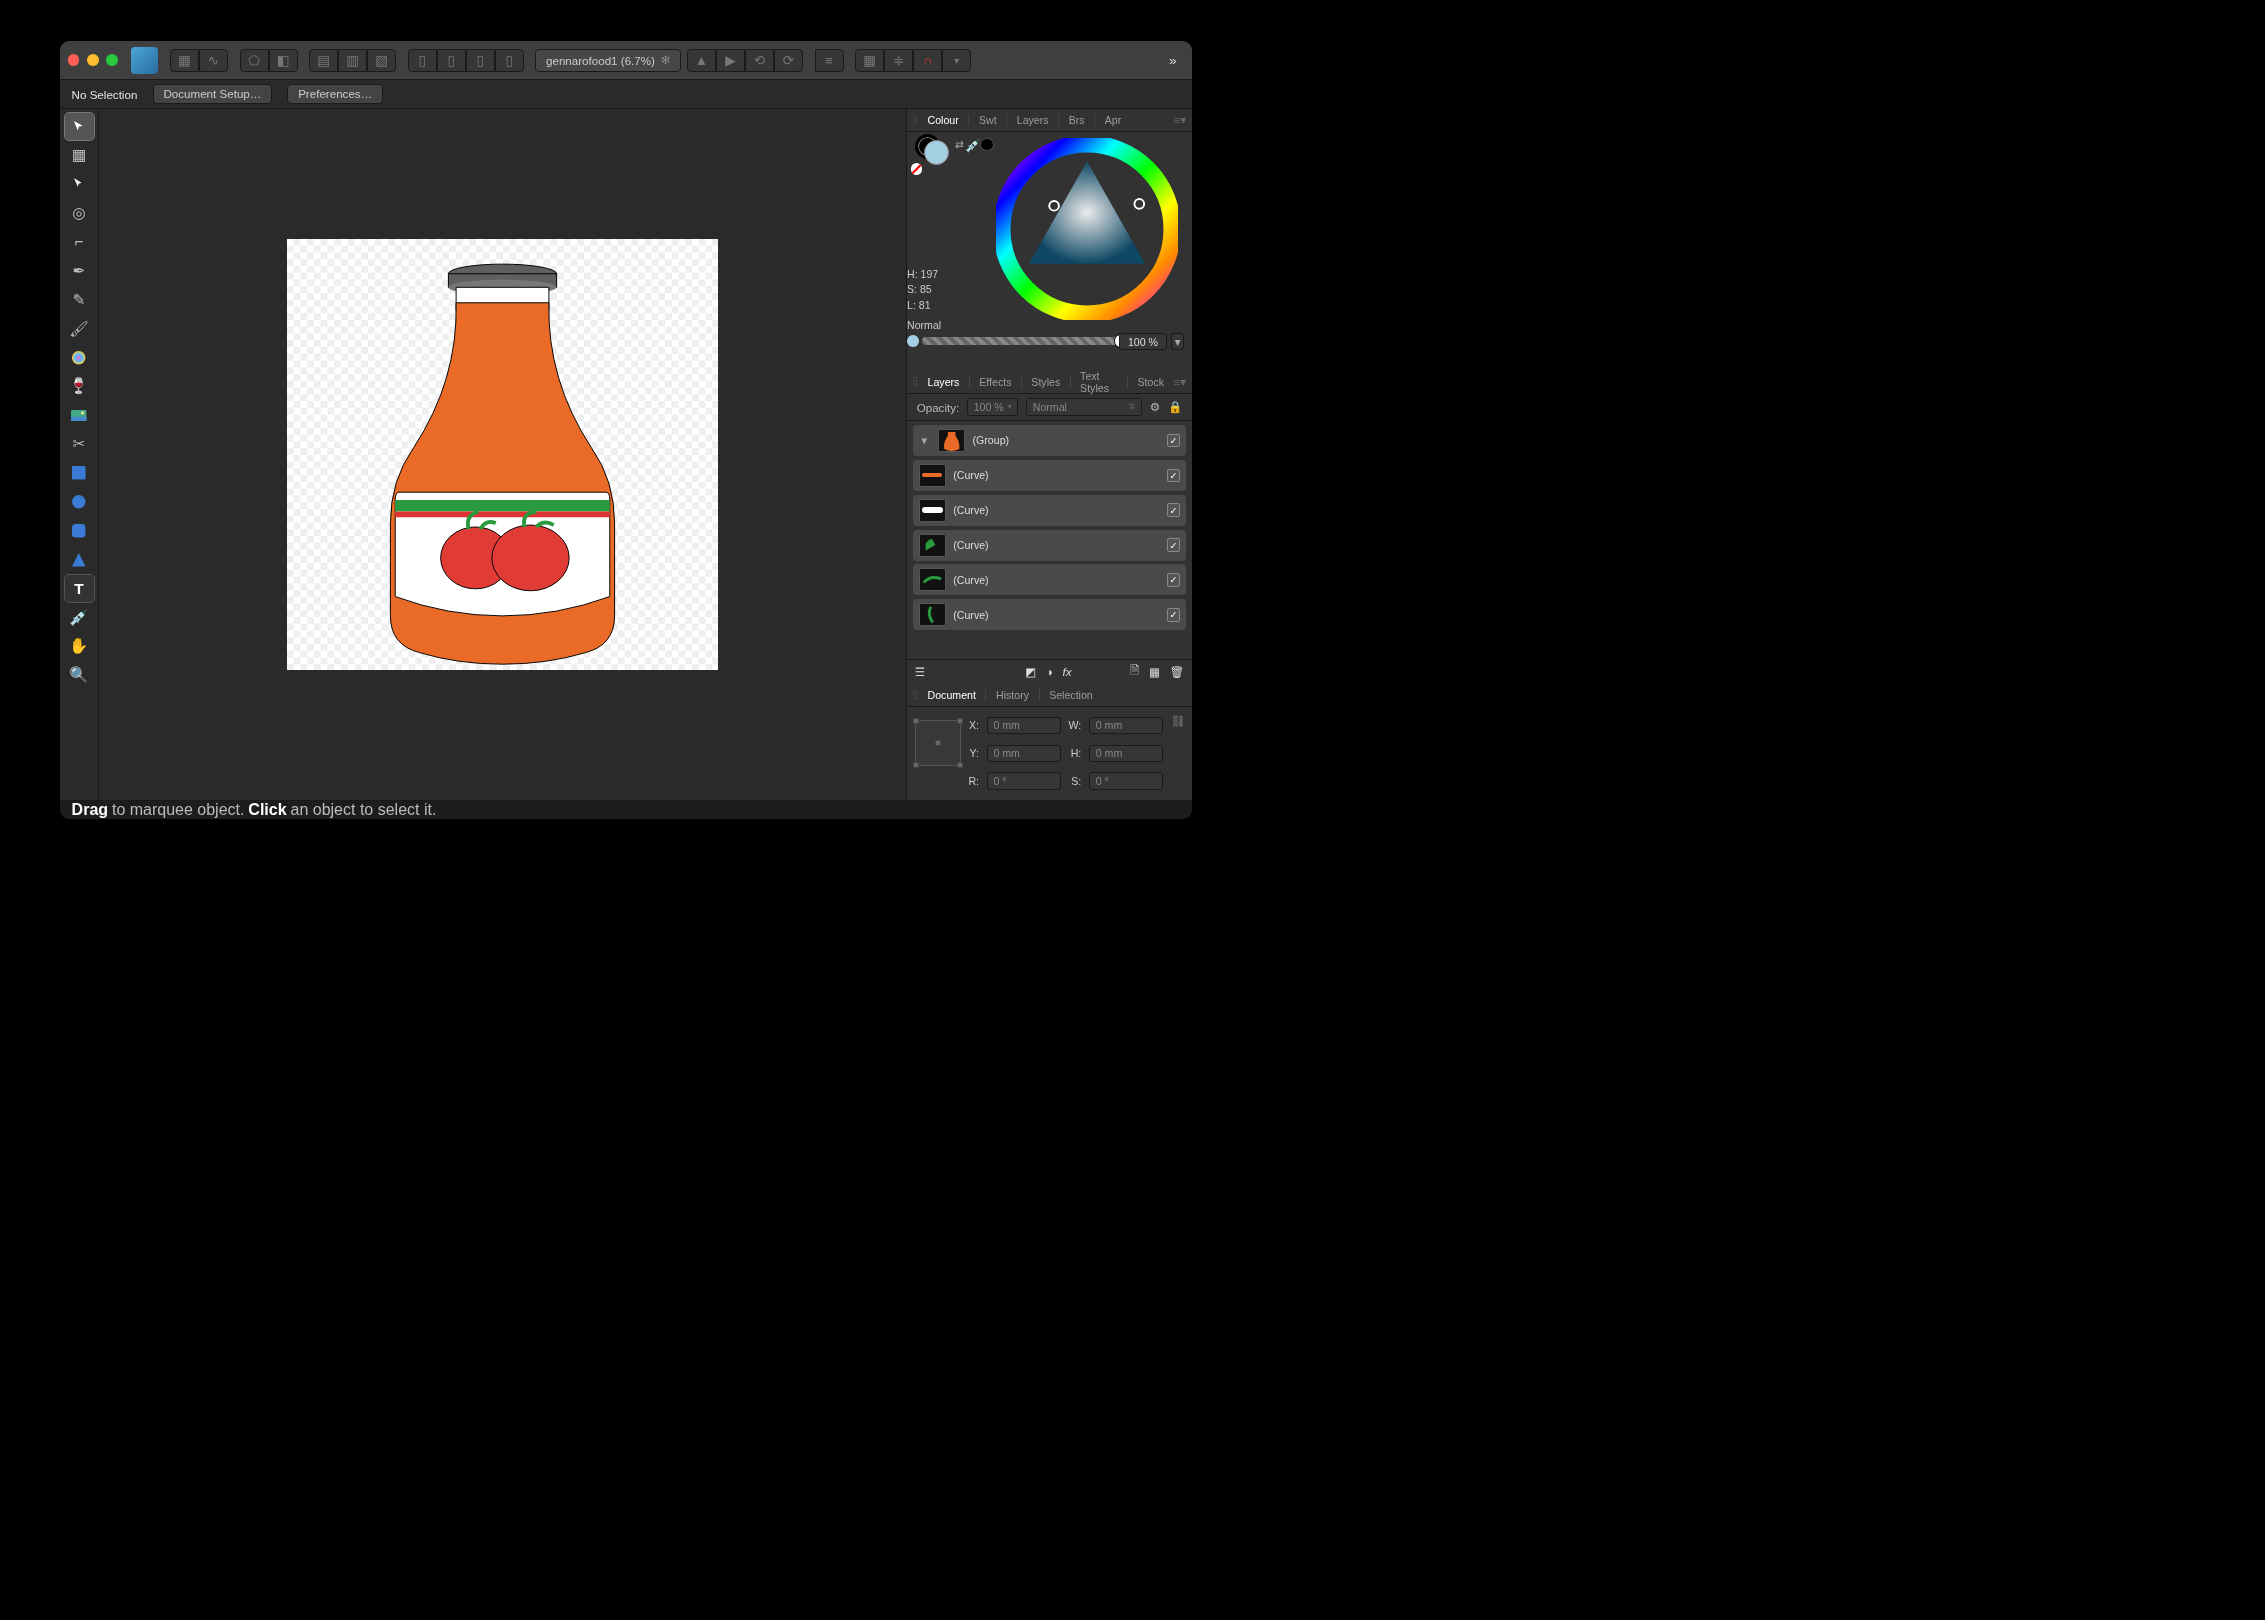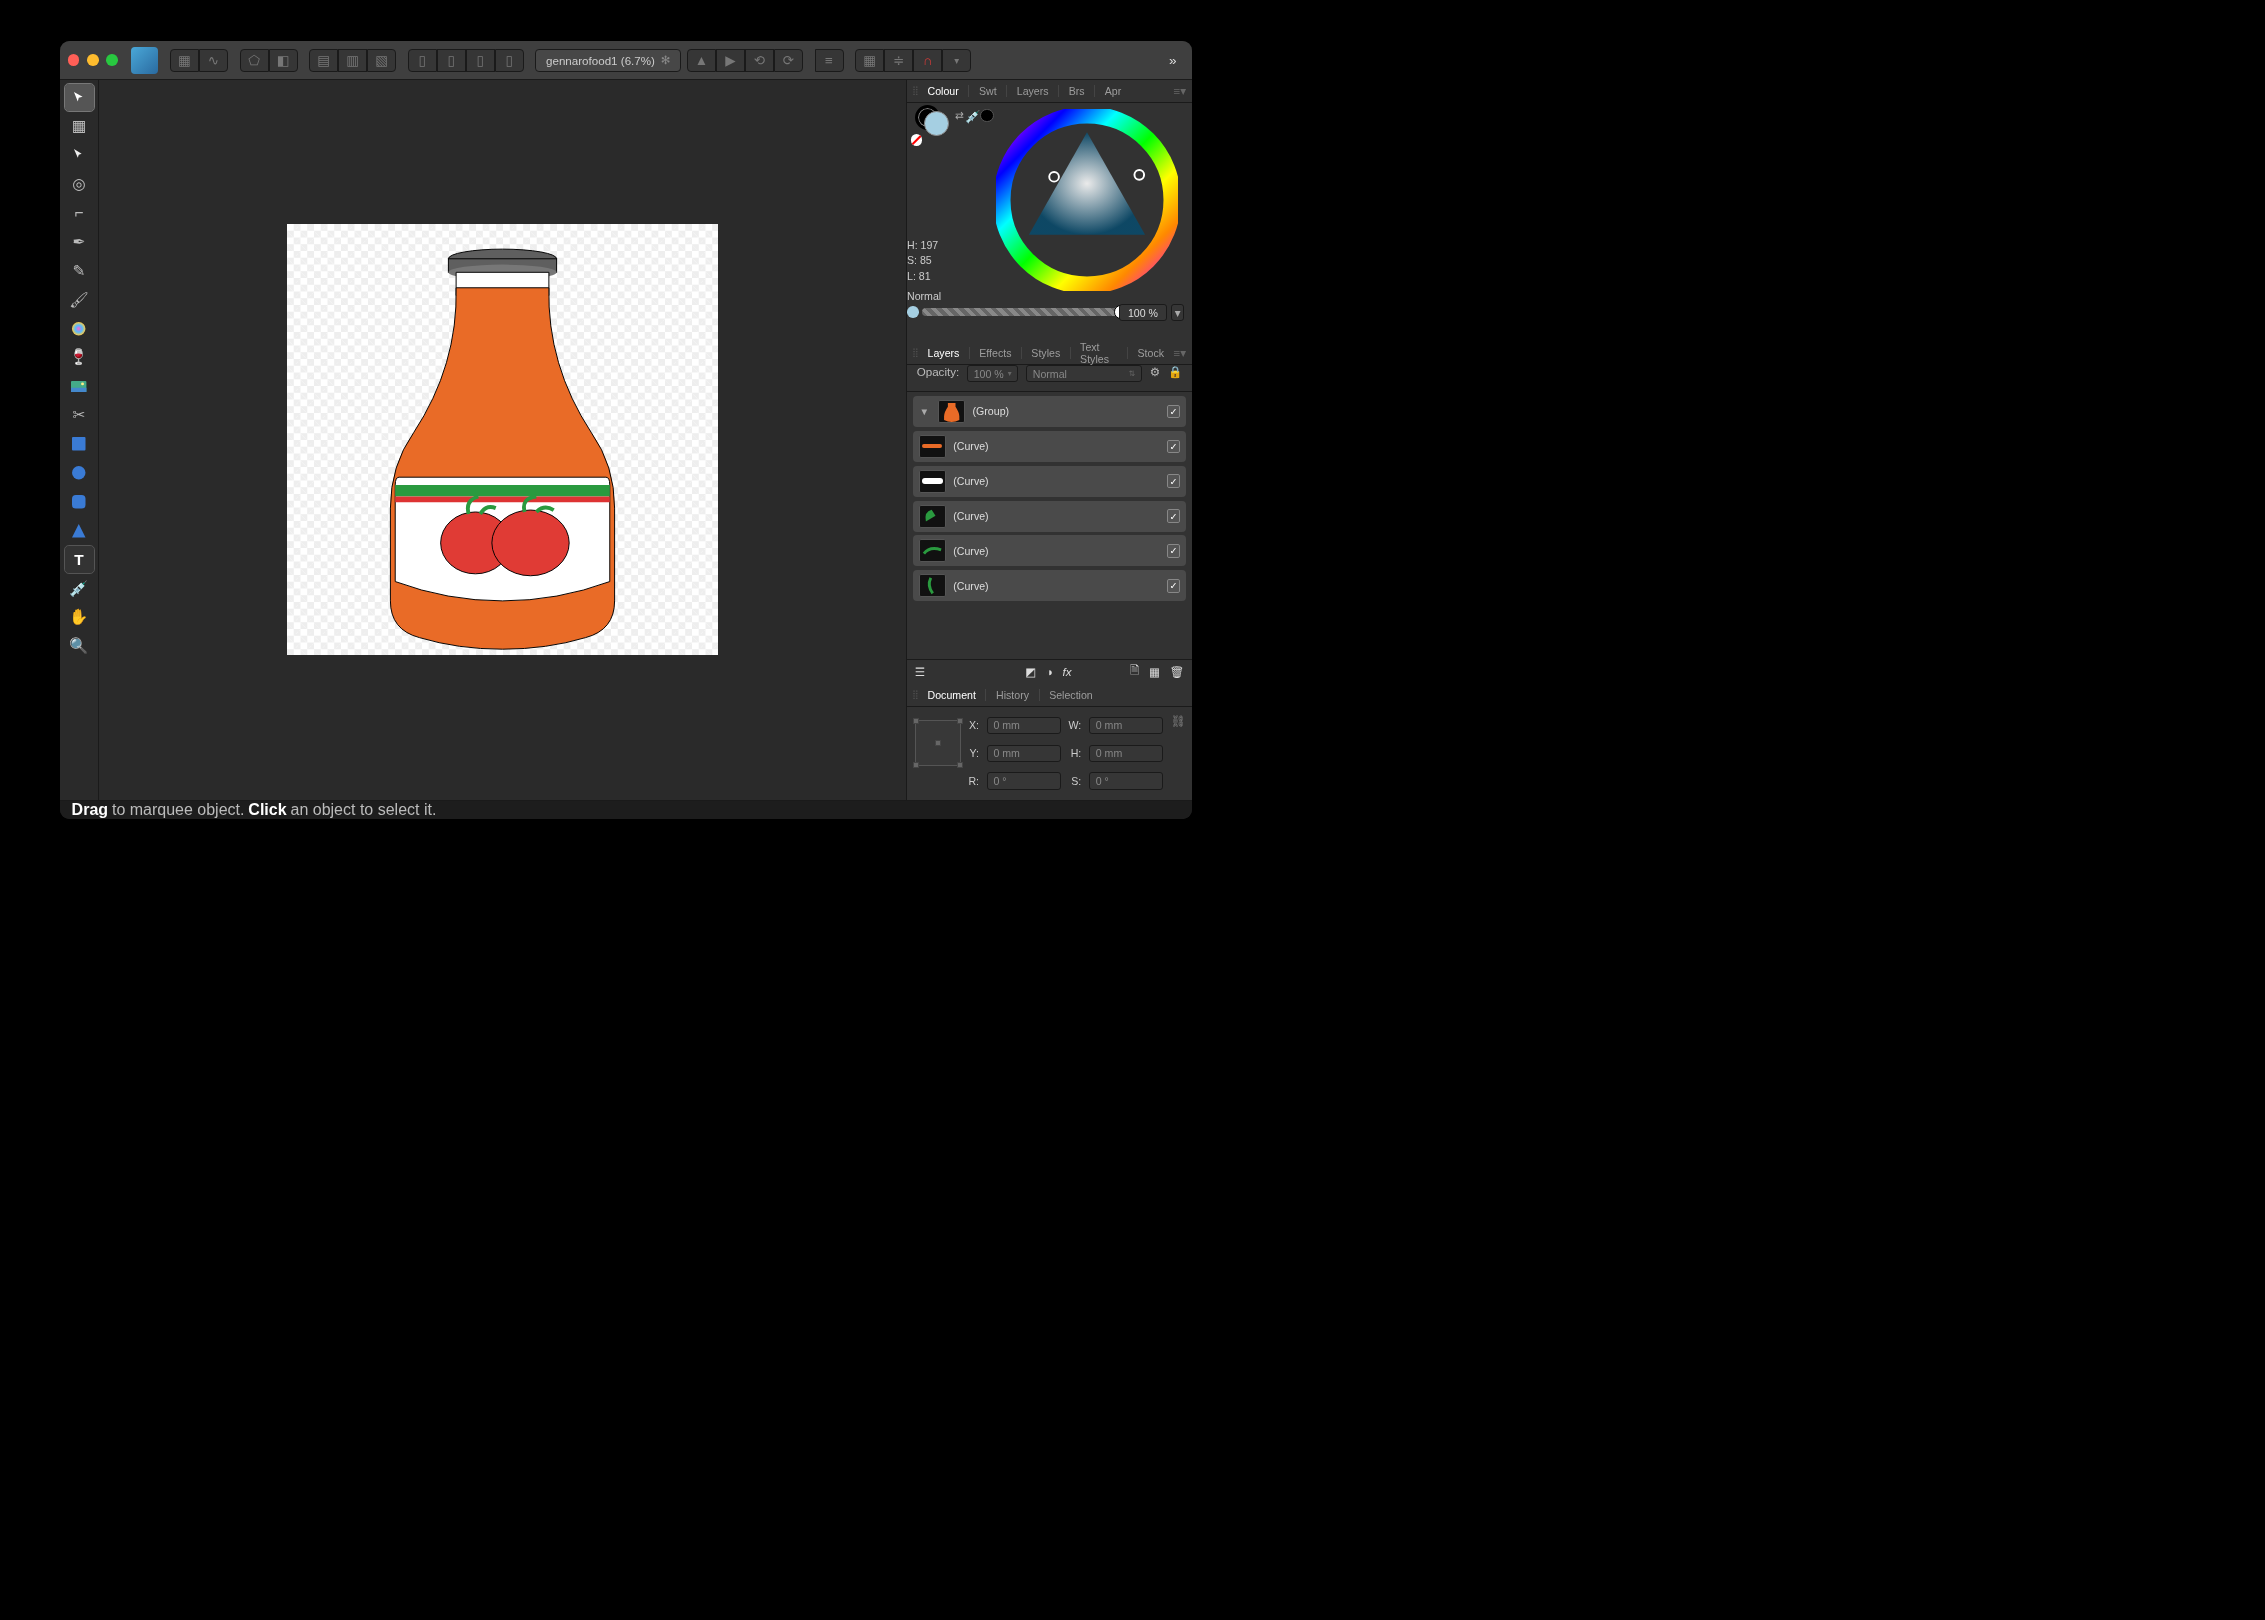--- a/index.html
+++ b/index.html
@@ -122,21 +122,21 @@
   .opslider{position:absolute;left:0;top:203px;right:70px;display:flex;align-items:center;gap:3.9px}
   .opslider .dot{width:11.6px;height:11.6px;border-radius:50%;background:var(--azure)}
   .opslider .track{flex:1;height:7.7px;border-radius:3.9px;
     background:repeating-linear-gradient(45deg,#666,#666 3.9px,#888 3.9px,#888 7.7px);position:relative}
   .opslider .handle{position:absolute;right:-5.8px;top:-2.9px;width:13.5px;height:13.5px;border-radius:50%;background:#fff;border:1.9px solid #000}
   .opval{position:absolute;right:25px;top:201px;height:17.4px;width:48px;background:var(--toolbar-dark);
     border:1px solid var(--border);border-radius:2.9px;display:flex;align-items:center;justify-content:center;color:#ddd;font-size:10.6px}
   .opdrop{position:absolute;right:7.7px;top:201px;width:13.5px;height:17.4px;display:flex;align-items:center;justify-content:center;color:#aaa;background:var(--toolbar-dark);border:1px solid var(--border);border-radius:2.9px}
   
   .layers{background:var(--panel);flex:1;display:flex;flex-direction:column;min-height:0}
-  .layers-top{display:flex;height:27px;padding:0 9.7px;gap:7.7px;
+  .layers-top{display:flex;align-items:center;height:27px;padding:0 9.7px;gap:7.7px;
     border-bottom:1px solid var(--border)}
   .sel-like{height:17.4px;background:var(--toolbar-dark);border:1px solid var(--border);border-radius:2.9px;
     padding:0 5.8px;display:flex;align-items:center;color:#888;font-size:10.6px;gap:3.9px}
   .sel-like .caret{font-size:7.7px;color:#666}
   .layers-list{flex:1;overflow:auto;padding:3.9px 5.8px}
   .lrow{
     display:flex;align-items:center;height:31px;background:var(--hl);border-radius:3.9px;
     margin-bottom:3.9px;padding:0 5.8px;gap:7.7px;
   }
   .lrow.child{}
@@ -217,20 +217,25 @@
     </div>
     <div class="tbgroup">
       <div class="tbtn">▦</div>
       <div class="tbtn">≑</div>
       <div class="tbtn magnet">∩</div>
       <div class="tbtn" style="font-size:9.7px">▾</div>
     </div>
     <div class="overflow">»</div>
   </div>
 
+  <div class="ctxbar">
+    <span>No Selection</span>
+    <div class="cbtn">Document Setup…</div>
+    <div class="cbtn">Preferences…</div>
+  </div>
 
   <div class="main">
 
     <div class="tools">
       <div class="tool sel">
         <svg width="13.5" height="13.5" viewBox="0 0 14 14">
             <path d="M2 1l9 5-4 1-1 4z" fill="#fff"></path>
           </svg>
       </div>
       <div class="tool">▦</div>

